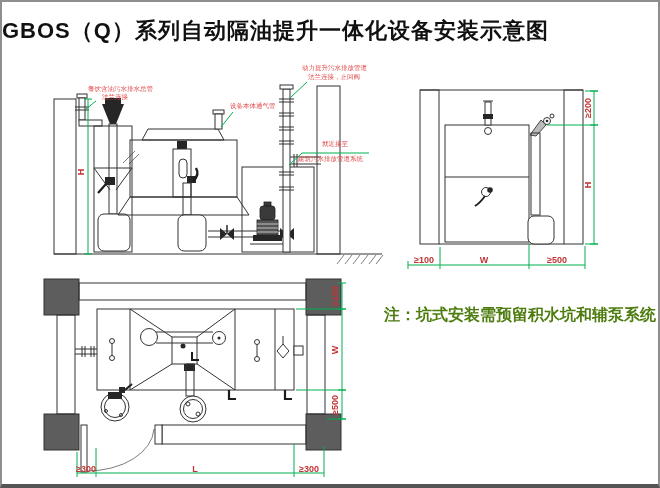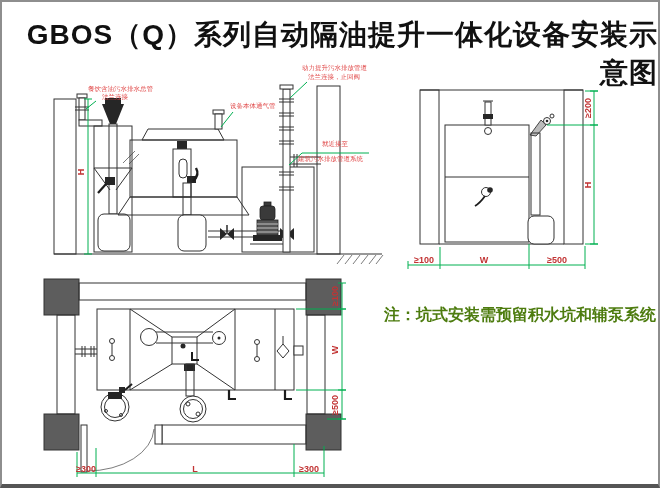--- a/index.html
+++ b/index.html
@@ -3,22 +3,22 @@
 <meta charset="utf-8">
 <style>
   html,body{margin:0;padding:0;background:#e8e8e8;}
   .canvas{
     position:relative;width:660px;height:488px;background:#ffffff;
     box-sizing:border-box;border:2px solid #8e8e8e;border-bottom:4px solid #555;
     font-family:"Liberation Sans", sans-serif;overflow:hidden;
   }
   .canvas svg{position:absolute;left:0;top:0;}
   .title{
-    position:absolute;left:0;top:14px;width:100%;text-align:right;
-    font-size:28px;font-weight:bold;color:#111;letter-spacing:1px;
+    position:absolute;left:0;top:14px;width:100%;text-align:left;
+    font-size:22px;font-weight:bold;color:#111;letter-spacing:1px;
   }
   .note{
     position:absolute;left:382px;top:303px;width:275px;
     font-size:16px;font-weight:bold;color:#4d7c0f;letter-spacing:0px;white-space:nowrap;
   }
   .dim{
     position:absolute;font-size:9px;font-weight:bold;color:#c23434;
     text-align:center;line-height:10px;white-space:nowrap;
   }
   .rot{transform:rotate(-90deg);}

